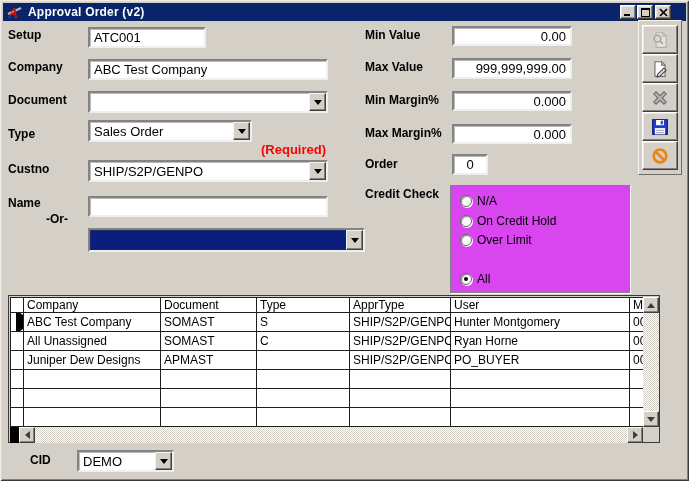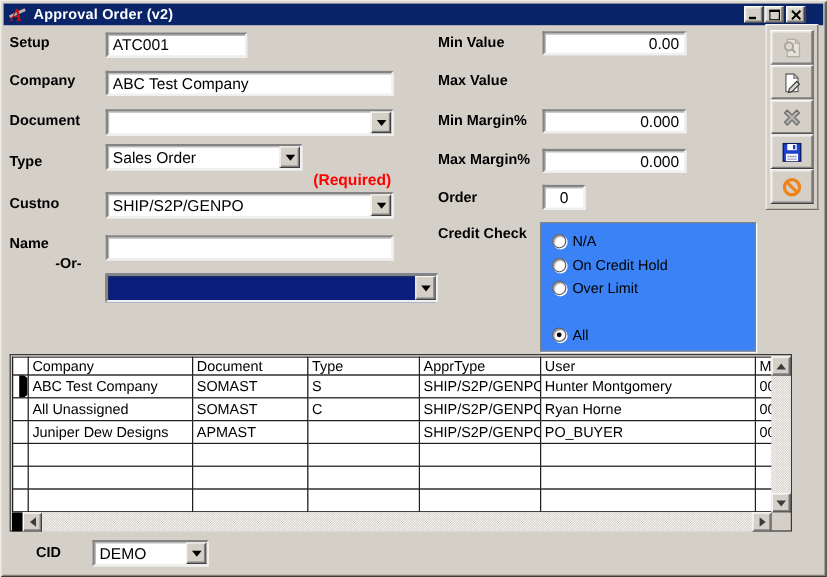--- a/index.html
+++ b/index.html
@@ -39,21 +39,21 @@
   .cbtn{
     position:absolute;right:0;top:0;bottom:0;width:17px;background:#d4d0c8;
     border:1px solid;border-color:#f5f3ee #404040 #404040 #f5f3ee;
     box-shadow:inset -1px -1px 0 #808080;display:flex;align-items:center;justify-content:center;
   }
   .tri-d{width:0;height:0;border:4px solid transparent;border-top:5px solid #000;margin-top:4px;}
   .tri-u{width:0;height:0;border:4px solid transparent;border-bottom:5px solid #3c3c3c;margin-bottom:4px;}
   .tri-l{width:0;height:0;border:4px solid transparent;border-right:5px solid #3c3c3c;margin-right:4px;}
   .tri-r{width:0;height:0;border:4px solid transparent;border-left:5px solid #3c3c3c;margin-left:4px;}
   .required{color:#ff0000;font-weight:bold;font-size:13px;}
-  .groupbox{border:1px solid #828282;box-shadow:1px 1px 0 #fff;background:#3b82f6;}
+  .groupbox{border:1px solid #828282;box-shadow:1px 1px 0 #fff;background:#d946ef;}
   .radio-row{position:absolute;left:9px;display:flex;align-items:center;height:16px;cursor:default;}
   .radio{
     width:12px;height:12px;border-radius:50%;background:#fff;flex:none;
     border:1px solid #636363;box-shadow:inset 1px 1px 1px rgba(0,0,0,.45), 1px 1px 0 #fff;
   }
   .radio.sel::after{content:"";display:block;width:4px;height:4px;border-radius:50%;background:#000;margin:3px;}
   .radio-lbl{margin-left:5px;font-size:12px;}
   .toolbar{
     background:#d4d0c8;border:1px solid;border-color:#f5f3ee #6f6d68 #6f6d68 #f5f3ee;
   }
@@ -164,20 +164,23 @@
 
   <span class="abs lbl" style="left:365px;top:28px">Min Value</span>
   <span class="abs lbl" style="left:365px;top:60px">Max Value</span>
   <span class="abs lbl" style="left:365px;top:93px">Min Margin%</span>
   <span class="abs lbl" style="left:365px;top:126px">Max Margin%</span>
   <span class="abs lbl" style="left:365px;top:157px">Order</span>
   <span class="abs lbl" style="left:365px;top:187px">Credit Check</span>
 
   <div class="abs sunk" style="left:452px;top:26px;width:120px;height:20px">
     <input class="txt num" value="0.00" style="">
+  </div>
+  <div class="abs sunk" style="left:452px;top:58px;width:120px;height:21px">
+    <input class="txt num" value="999,999,999.00" style="">
   </div>
   <div class="abs sunk" style="left:452px;top:91px;width:120px;height:20px">
     <input class="txt num" value="0.000" style="">
   </div>
   <div class="abs sunk" style="left:452px;top:124px;width:120px;height:20px">
     <input class="txt num" value="0.000" style="">
   </div>
   <div class="abs sunk" style="left:452px;top:154px;width:36px;height:21px">
     <input class="txt ctr" value="0" style="">
   </div>

